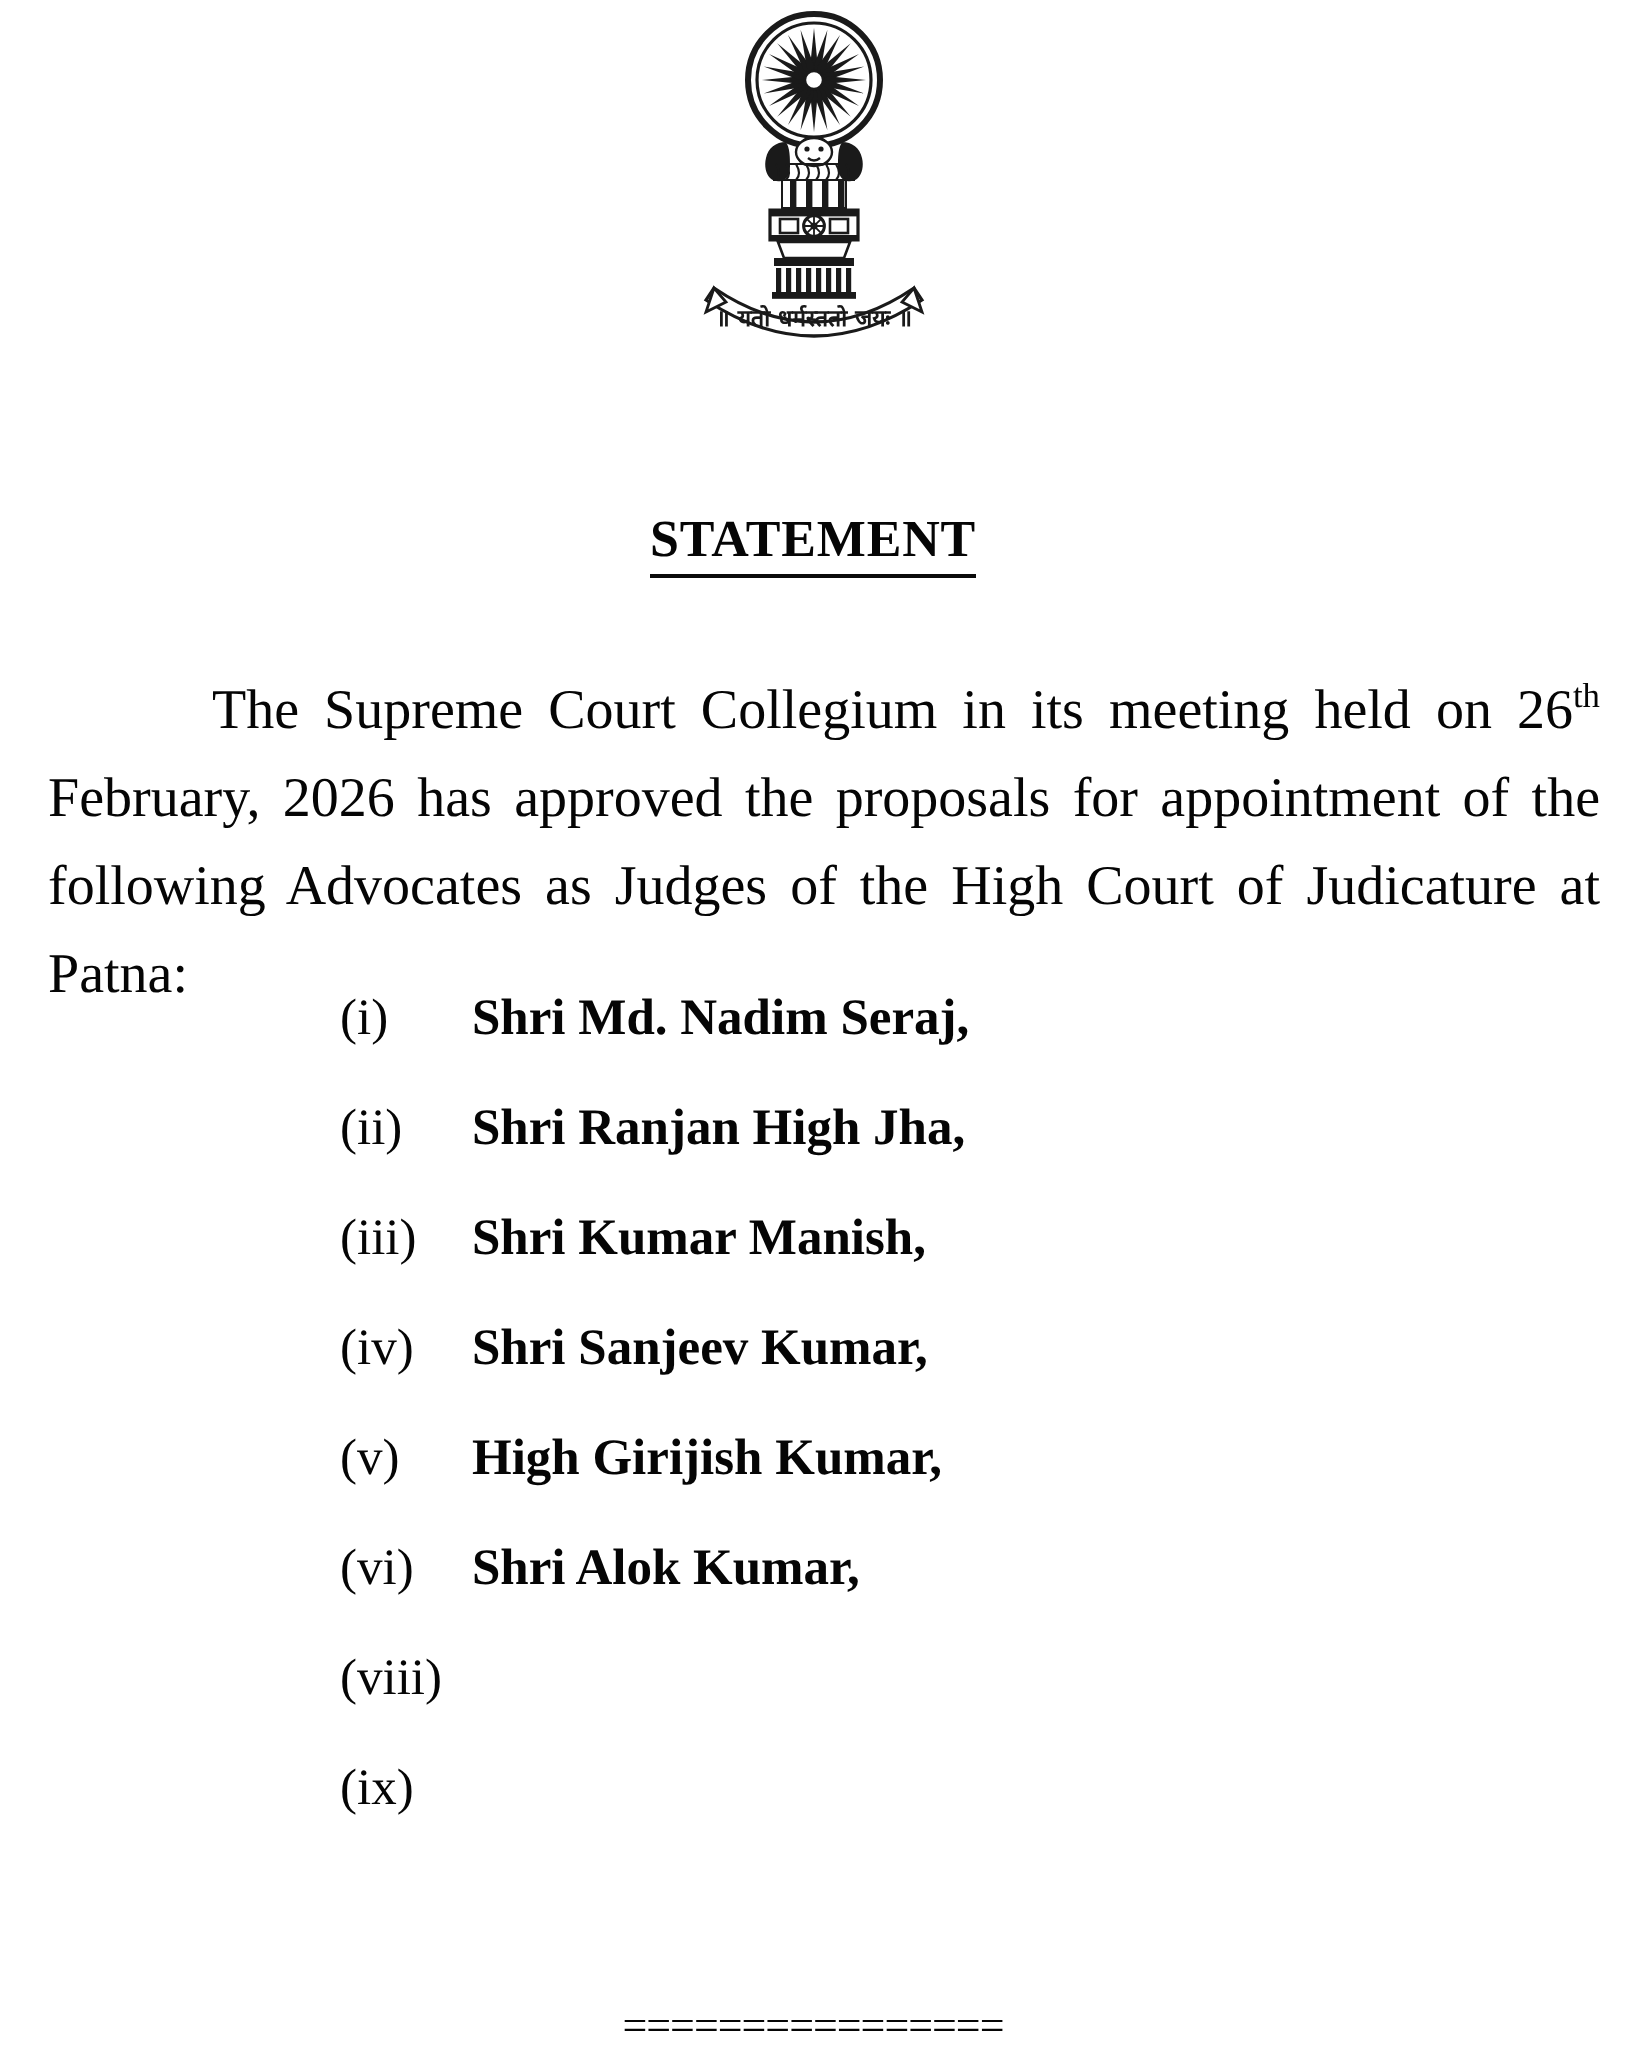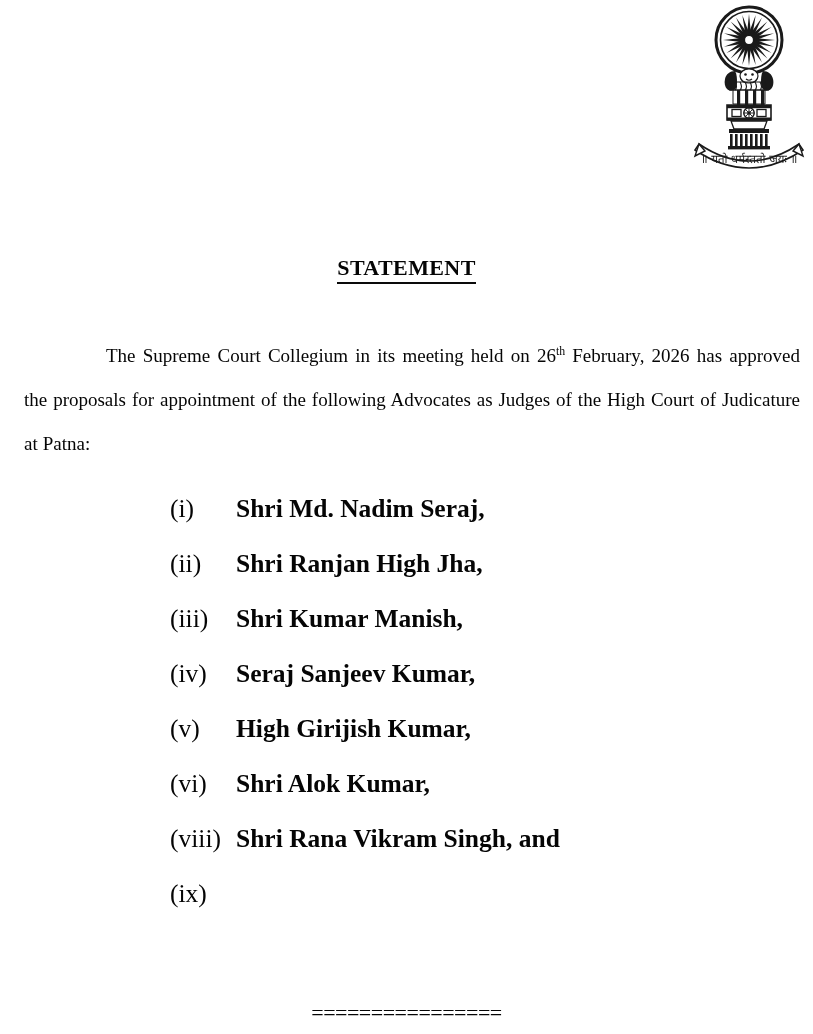--- a/index.html
+++ b/index.html
@@ -22,55 +22,56 @@
     padding: 0;
   }
 
   
   .emblem-wrap {
     position: absolute;
     top: 4px;
     left: 0;
     width: 813px;
     display: flex;
-    justify-content: flex-end;
+    justify-content: center;
+    font-weight: bold;
   }
   .emblem {
     width: 128px;
     height: 176px;
     display: block;
   }
 
   
   .title-block {
     position: absolute;
     top: 256px;
     left: 0;
     width: 813px;
     text-align: center;
   }
   .doc-title {
     display: inline-block;
-    font-size: 22px;
+    font-size: 26px;
     font-weight: bold;
     letter-spacing: 0.4px;
     line-height: 1.1;
     border-bottom: 2.5px solid #0a0a0a;
     padding-bottom: 2px;
   }
 
   
   .body-block {
     position: absolute;
     top: 334px;
     left: 24px;
     width: 776px;
   }
   .para {
-    font-size: 19px;
+    font-size: 28px;
     line-height: 44px;
     text-align: justify;
     text-indent: 82px;
     margin: 0;
     word-spacing: 0.3px;
   }
   .para sup {
     font-size: 0.62em;
     vertical-align: super;
     line-height: 0;
@@ -223,33 +224,32 @@
     <div class="list-item">
       <span class="item-num">(ii)</span>
       <span class="item-name">Shri Ranjan High Jha,</span>
     </div>
     <div class="list-item">
       <span class="item-num">(iii)</span>
       <span class="item-name">Shri Kumar Manish,</span>
     </div>
     <div class="list-item">
       <span class="item-num">(iv)</span>
-      <span class="item-name">Seraj Sanjeev Kumar,</span>
+      <span class="item-name">Shri Sanjeev Kumar,</span>
     </div>
     <div class="list-item">
       <span class="item-num">(v)</span>
       <span class="item-name">High Girijish Kumar,</span>
     </div>
     <div class="list-item">
       <span class="item-num">(vi)</span>
       <span class="item-name">Shri Alok Kumar,</span>
     </div>
     <div class="list-item">
       <span class="item-num">(viii)</span>
-      <span class="item-name">Shri Rana Vikram Singh, and</span>
     </div>
     <div class="list-item">
       <span class="item-num">(ix)</span>
     </div>
   </div>
 
   <div class="footer-block">
     <span class="footer-rule">================</span>
   </div>
 

